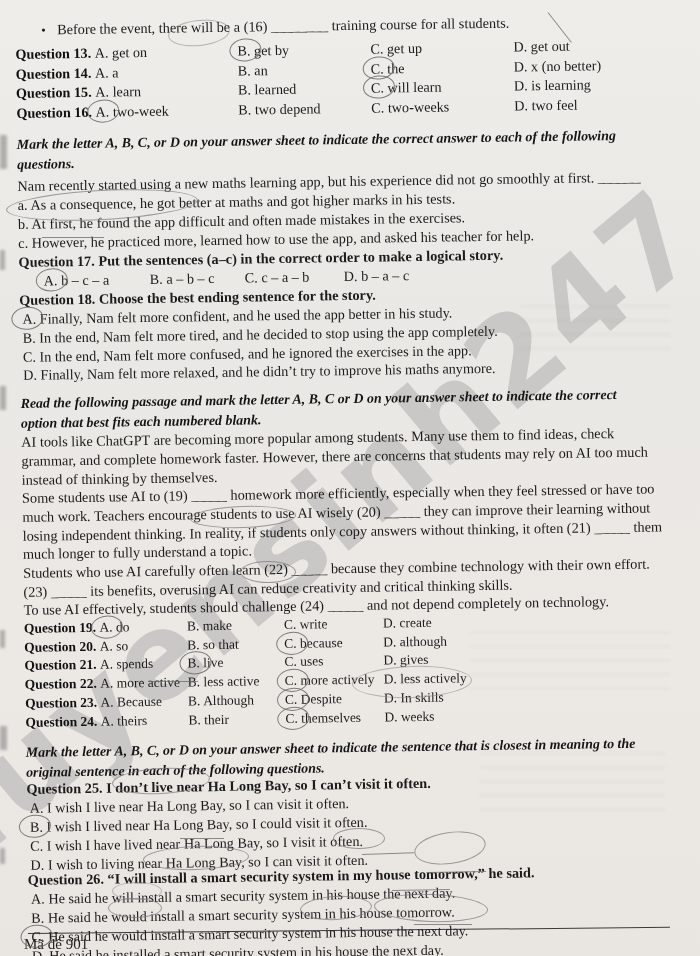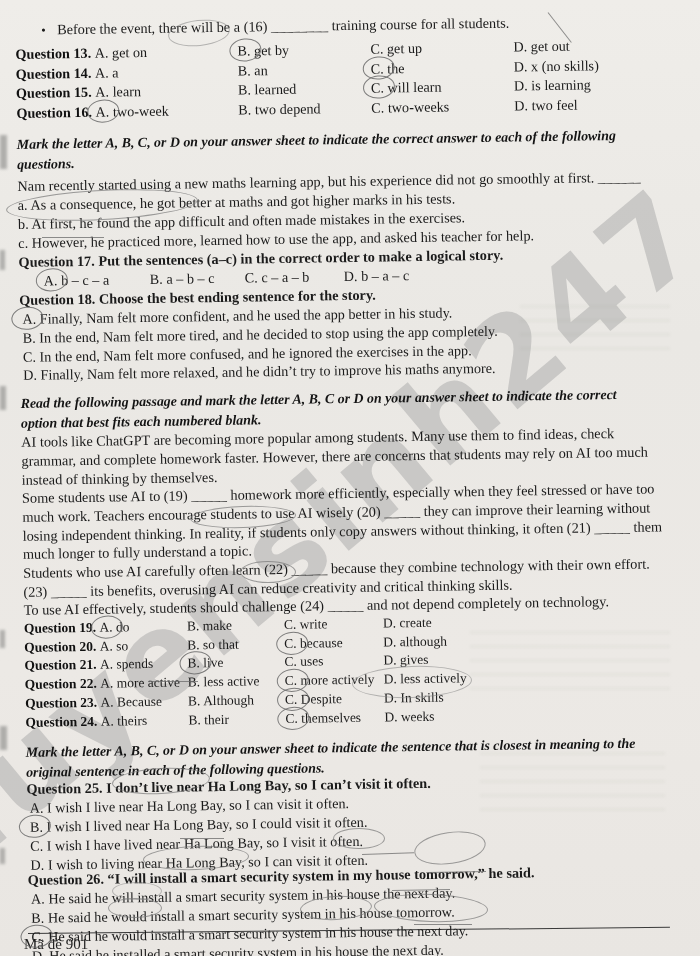--- a/index.html
+++ b/index.html
@@ -85,21 +85,21 @@
       <div class="row4 top-grid">
         <span class="c1"><b class="qlabel">Question 13.</b> <span class="opt">A. get on</span></span>
         <span><span class="opt circled">B. get by</span></span>
         <span><span class="opt">C. get up</span></span>
         <span><span class="opt">D. get out</span></span>
       </div>
       <div class="row4 top-grid">
         <span class="c1"><b class="qlabel">Question 14.</b> <span class="opt">A. a</span></span>
         <span><span class="opt">B. an</span></span>
         <span><span class="opt circled">C. the</span></span>
-        <span><span class="opt">D. x (no skills)</span></span>
+        <span><span class="opt">D. x (no better)</span></span>
       </div>
       <div class="row4 top-grid">
         <span class="c1"><b class="qlabel">Question 15.</b> <span class="opt">A. learn</span></span>
         <span><span class="opt">B. learned</span></span>
         <span><span class="opt circled">C. will learn</span></span>
         <span><span class="opt">D. is learning</span></span>
       </div>
       <div class="row4 top-grid">
         <span class="c1"><b class="qlabel">Question 16.</b> <span class="opt circled">A. two-week</span></span>
         <span><span class="opt">B. two depend</span></span>

